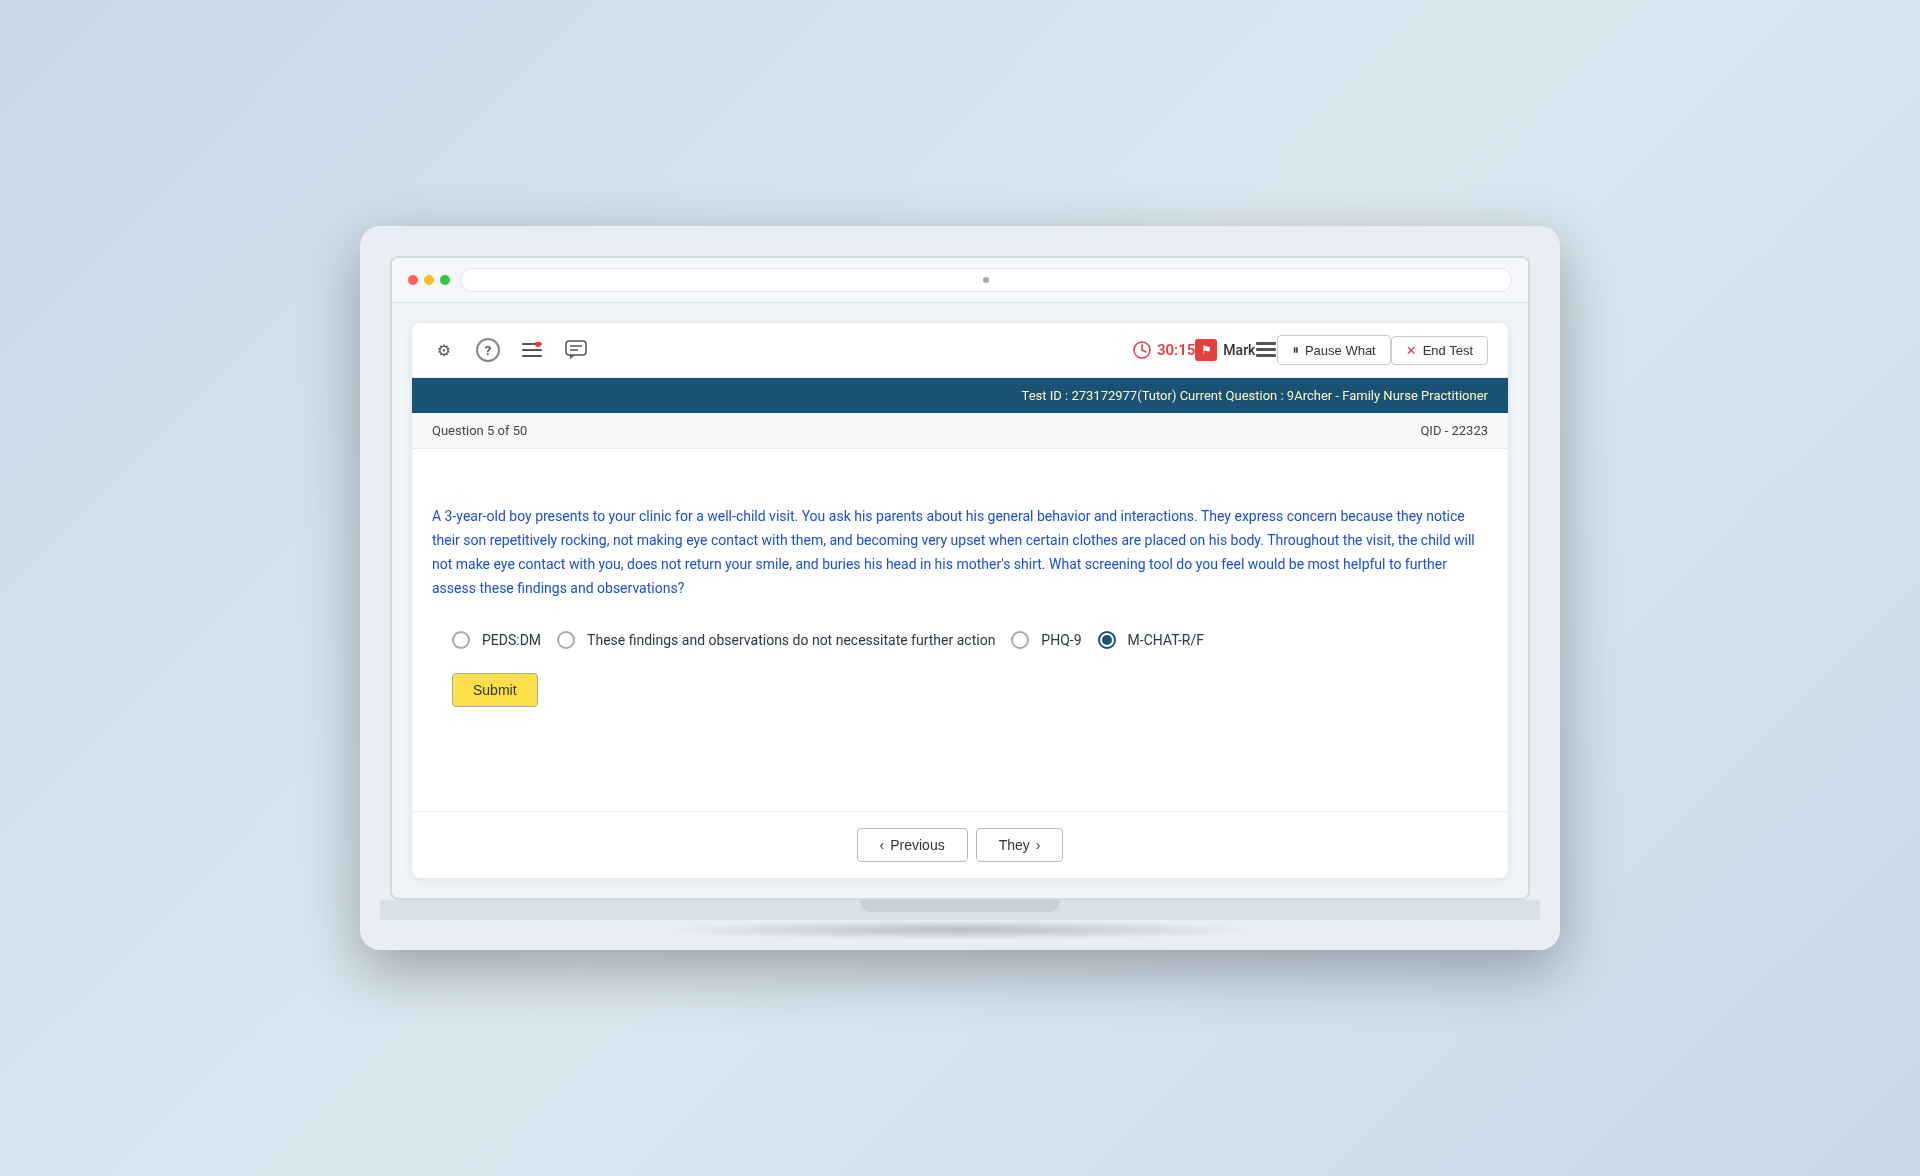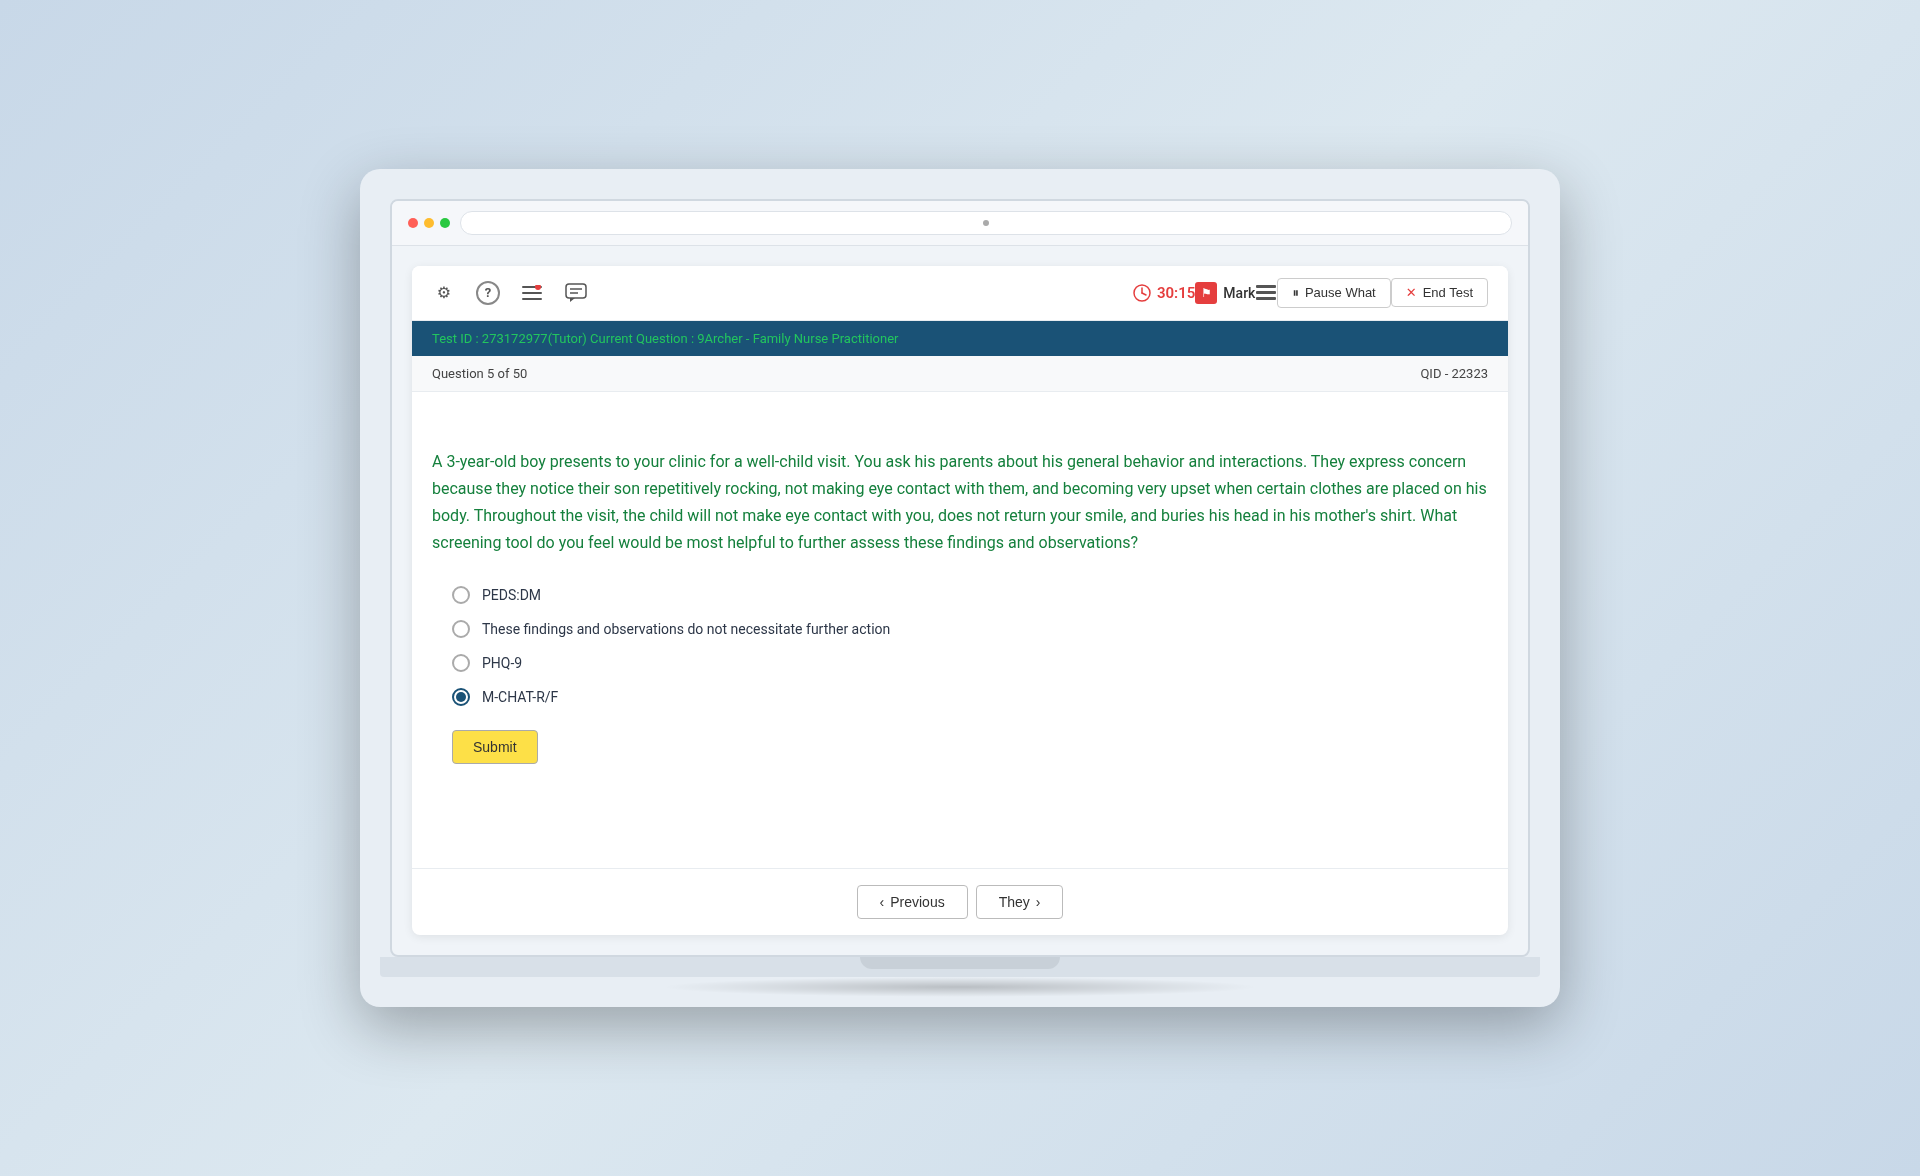--- a/index.html
+++ b/index.html
@@ -130,52 +130,52 @@
       padding: 6px 14px;
       border-radius: 4px;
       cursor: pointer;
       font-size: 13px;
       display: flex; align-items: center; gap: 6px;
       color: #333;
     }
     
     .info-bar {
       background: #1a5276;
-      color: #22c55e;
-      display: flex;
-      justify-content: flex-start;
+      color: #fef9c3;
+      display: flex;
+      justify-content: flex-end;
       align-items: center;
       padding: 10px 20px;
       font-size: 13px;
     }
     
     .question-header {
       display: flex;
       justify-content: space-between;
       align-items: flex-start;
       padding: 10px 20px;
       background: #f8f9fa;
       border-bottom: 1px solid #e8ecf0;
       font-size: 13px;
       color: #444;
     }
     
     .question-body {
       padding: 24px 20px;
     }
     .question-text {
-      font-size: 16px;
+      font-size: 14px;
       line-height: 1.7;
-      color: #15803d;
+      color: #1d4ed8;
       margin-bottom: 30px;
       margin-top: 32px;
     }
     .options-list {
       display: flex;
-      flex-direction: column;
+      flex-direction: row;
       gap: 16px;
       margin-left: 20px;
     }
     .option-item {
       display: flex;
       align-items: center;
       gap: 12px;
       font-size: 14px;
       color: #2d3748;
       cursor: pointer;

